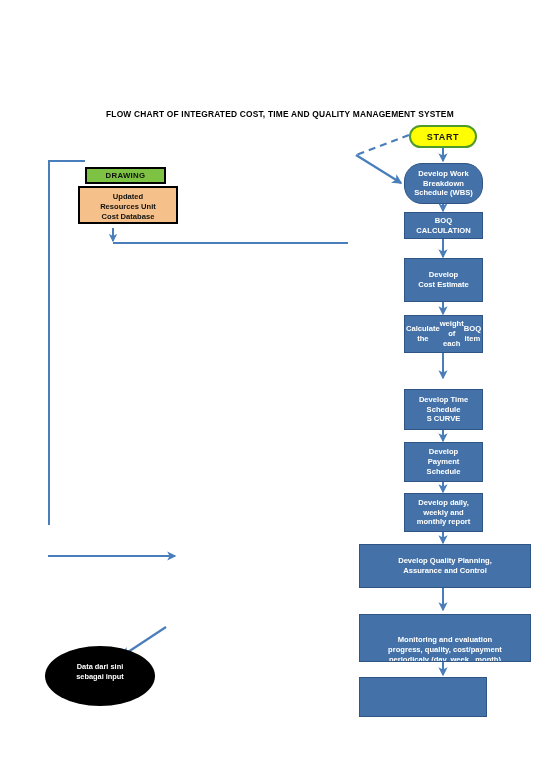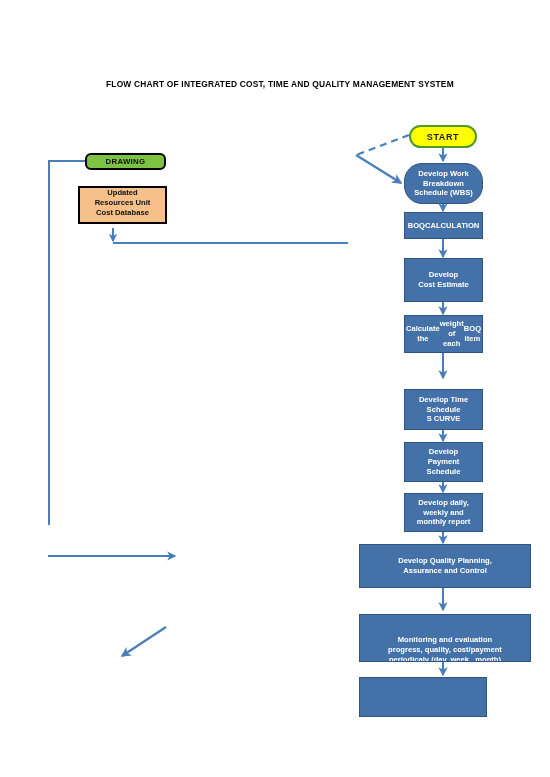--- a/index.html
+++ b/index.html
@@ -33,21 +33,21 @@
     box-sizing: border-box;
     display: flex;
     align-items: center;
     justify-content: center;
     text-align: center;
     z-index: 3;
   }
   .chart-title {
     position: absolute;
     left: 78px;
-    top: 79px;
+    top: 109px;
     font-size: 8.4px;
     font-weight: bold;
     color: #000000;
     letter-spacing: 0.2px;
     white-space: nowrap;
     z-index: 4;
     padding-left: 28px;
   }
   
   .proc {
@@ -155,35 +155,35 @@
 
     <line x1="113" y1="243" x2="348" y2="243" stroke="#4A7EBB" stroke-width="2"></line>
 
     <line x1="48" y1="556" x2="175" y2="556" stroke="#4A7EBB" stroke-width="2" marker-end="url(#arrowBlue)"></line>
 
     <line x1="166" y1="627" x2="122" y2="656" stroke="#4A7EBB" stroke-width="2.2" marker-end="url(#arrowBlue)"></line>
   </svg>
 
   <div class="node start-node" style="left:409px; top:125px; width:68px; height:23px;">START</div>
 
-  <div class="node green-node" style="left:85px; top:153px; width:81px; height:17px;border-radius:6px;">DRAWING</div>
-
-  <div class="node orange-node" style="left:78px; top:186px; width:89px; height:38px; flex-direction:column; justify-content:flex-start;">
+  <div class="node green-node" style="left:85px; top:167px; width:81px; height:17px;">DRAWING</div>
+
+  <div class="node orange-node" style="left:78px; top:186px; width:100px; height:38px; flex-direction:column; justify-content:flex-end;">
     <span>Updated</span>
     <span>Resources Unit</span>
     <span>Cost Database</span>
   </div>
 
   <div class="node proc" style="left:404px; top:163px; width:79px; height:41px; flex-direction:column; justify-content:center;border-radius:18px;">
     <span>Develop Work</span>
     <span>Breakdown</span>
     <span>Schedule (WBS)</span>
   </div>
 
-  <div class="node proc" style="left:404px; top:212px; width:79px; height:27px; flex-direction:row; justify-content:center;">
+  <div class="node proc" style="left:404px; top:212px; width:79px; height:27px; flex-direction:column; justify-content:center;">
     <span>BOQ</span>
     <span>CALCULATION</span>
   </div>
 
   <div class="node proc" style="left:404px; top:258px; width:79px; height:44px; flex-direction:column; justify-content:center;">
     <span>Develop</span>
     <span>Cost Estimate</span>
   </div>
 
   <div class="node proc" style="left:404px; top:315px; width:79px; height:38px; flex-direction:row; ">
@@ -220,14 +220,20 @@
   <div class="node proc clipped" style="left:359px; top:614px; width:172px; height:48px; flex-direction:column; justify-content:center; overflow:hidden;">
     <div class="clip-text" style="width:150px;margin-top:24px;">
       <span>Monitoring and evaluation</span>
       <span>progress, quality, cost/payment</span>
       <span>periodicaly (day, week , month)</span>
     </div>
   </div>
 
   <div class="node proc" style="left:359px; top:677px; width:128px; height:40px; overflow:hidden;"></div>
 
+  <div class="node ellipse-node" style="left:45px; top:646px; width:110px; height:60px; flex-direction:column; justify-content:flex-start;">
+    <div class="inner" style="margin-top:14px;">
+      <span>Data dari sini</span>
+      <span>sebagai input</span>
+    </div>
+  </div>
 
 </div>
 
 </body></html>

